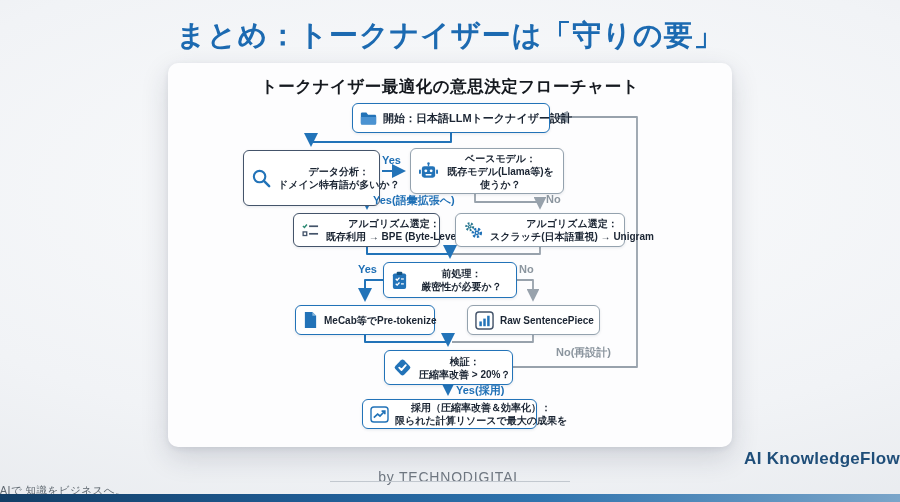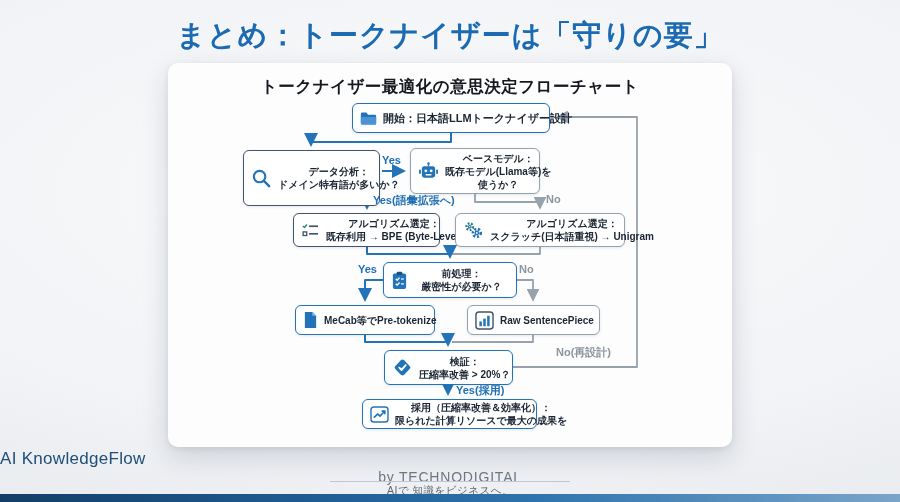--- a/index.html
+++ b/index.html
@@ -32,30 +32,30 @@
   .node.navy{border:1.5px solid #44546a}
   .node.gray{border:1.5px solid #94a2ae}
   .ic{flex:0 0 auto;display:flex;align-items:center;justify-content:center}
   .nt{flex:1;text-align:center;font-weight:bold;color:#1b2533;font-size:10px;line-height:1.3}
   .nt span{display:block;white-space:nowrap}
   .node.start .nt{font-size:11px}
   .elabel{position:absolute;font-size:11px;font-weight:bold;white-space:nowrap}
   .elabel.blue{color:#1e6fb5}
   .elabel.gray{color:#8b959e}
   .footer-brand{
-    position:absolute;top:449px;left:0;width:100%;text-align:left;
-    font-size:17px;font-weight:normal;color:#1f4e79;letter-spacing:.3px;
+    position:absolute;top:449px;left:0;width:100%;text-align:right;
+    font-size:17px;font-weight:bold;color:#1f4e79;letter-spacing:.3px;
   }
   .footer-by{
     position:absolute;top:469px;left:0;width:100%;text-align:center;
     font-size:14px;color:#6e7680;letter-spacing:.8px;
   }
   .footer-divider{position:absolute;top:481px;left:330px;width:240px;border-top:1px solid #c2c8cf}
   .footer-tagline{
-    position:absolute;top:484px;left:0;width:100%;text-align:center;
+    position:absolute;top:484px;left:0;width:100%;text-align:left;
     font-size:10.5px;color:#5f6870;letter-spacing:.5px;
   }
   .bottom-bar{
     position:absolute;left:0;top:494px;width:900px;height:8px;
     background:linear-gradient(90deg,#123e66 0%,#1f5c94 35%,#2f74ae 60%,#7aa5c9 100%);
   }
 </style>
 </head>
 <body>
 
@@ -109,21 +109,21 @@
           <circle cx="9" cy="9" r="6" stroke="#2273b8" stroke-width="2.2"></circle>
           <line x1="13.5" y1="13.5" x2="19" y2="19" stroke="#2273b8" stroke-width="2.6" stroke-linecap="round"></line>
         </svg>
     </span>
     <div class="nt">
       <span>データ分析：</span>
       <span>ドメイン特有語が多いか？</span>
     </div>
   </div>
 
-  <div class="node gray" style="left:242px;top:85px;width:130px;height:46px">
+  <div class="node gray" style="left:242px;top:85px;width:154px;height:46px">
     <span class="ic">
       <svg width="21" height="19" viewBox="0 0 22 20">
           <line x1="11" y1="2" x2="11" y2="4.5" stroke="#2273b8" stroke-width="1.4"></line>
           <circle cx="11" cy="1.6" r="1.3" fill="#2273b8"></circle>
           <rect x="4" y="4.5" width="14" height="12" rx="2.6" fill="#2273b8"></rect>
           <circle cx="8.2" cy="9.3" r="1.5" fill="#fff"></circle>
           <circle cx="13.8" cy="9.3" r="1.5" fill="#fff"></circle>
           <rect x="7.8" y="12.6" width="6.4" height="1.5" rx="0.75" fill="#fff"></rect>
           <rect x="1" y="8" width="2" height="4.5" rx="1" fill="#2273b8"></rect>
           <rect x="19" y="8" width="2" height="4.5" rx="1" fill="#2273b8"></rect>

